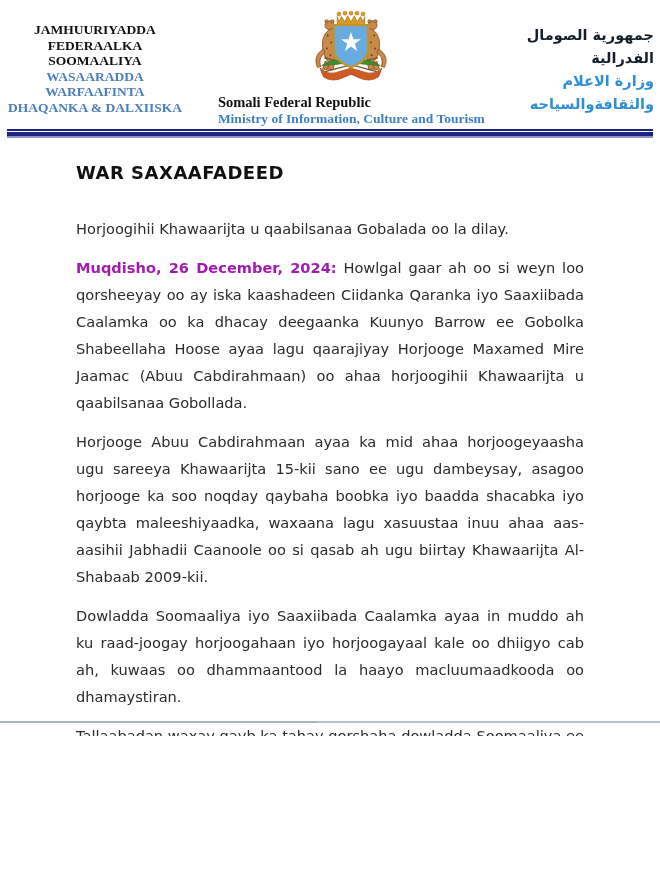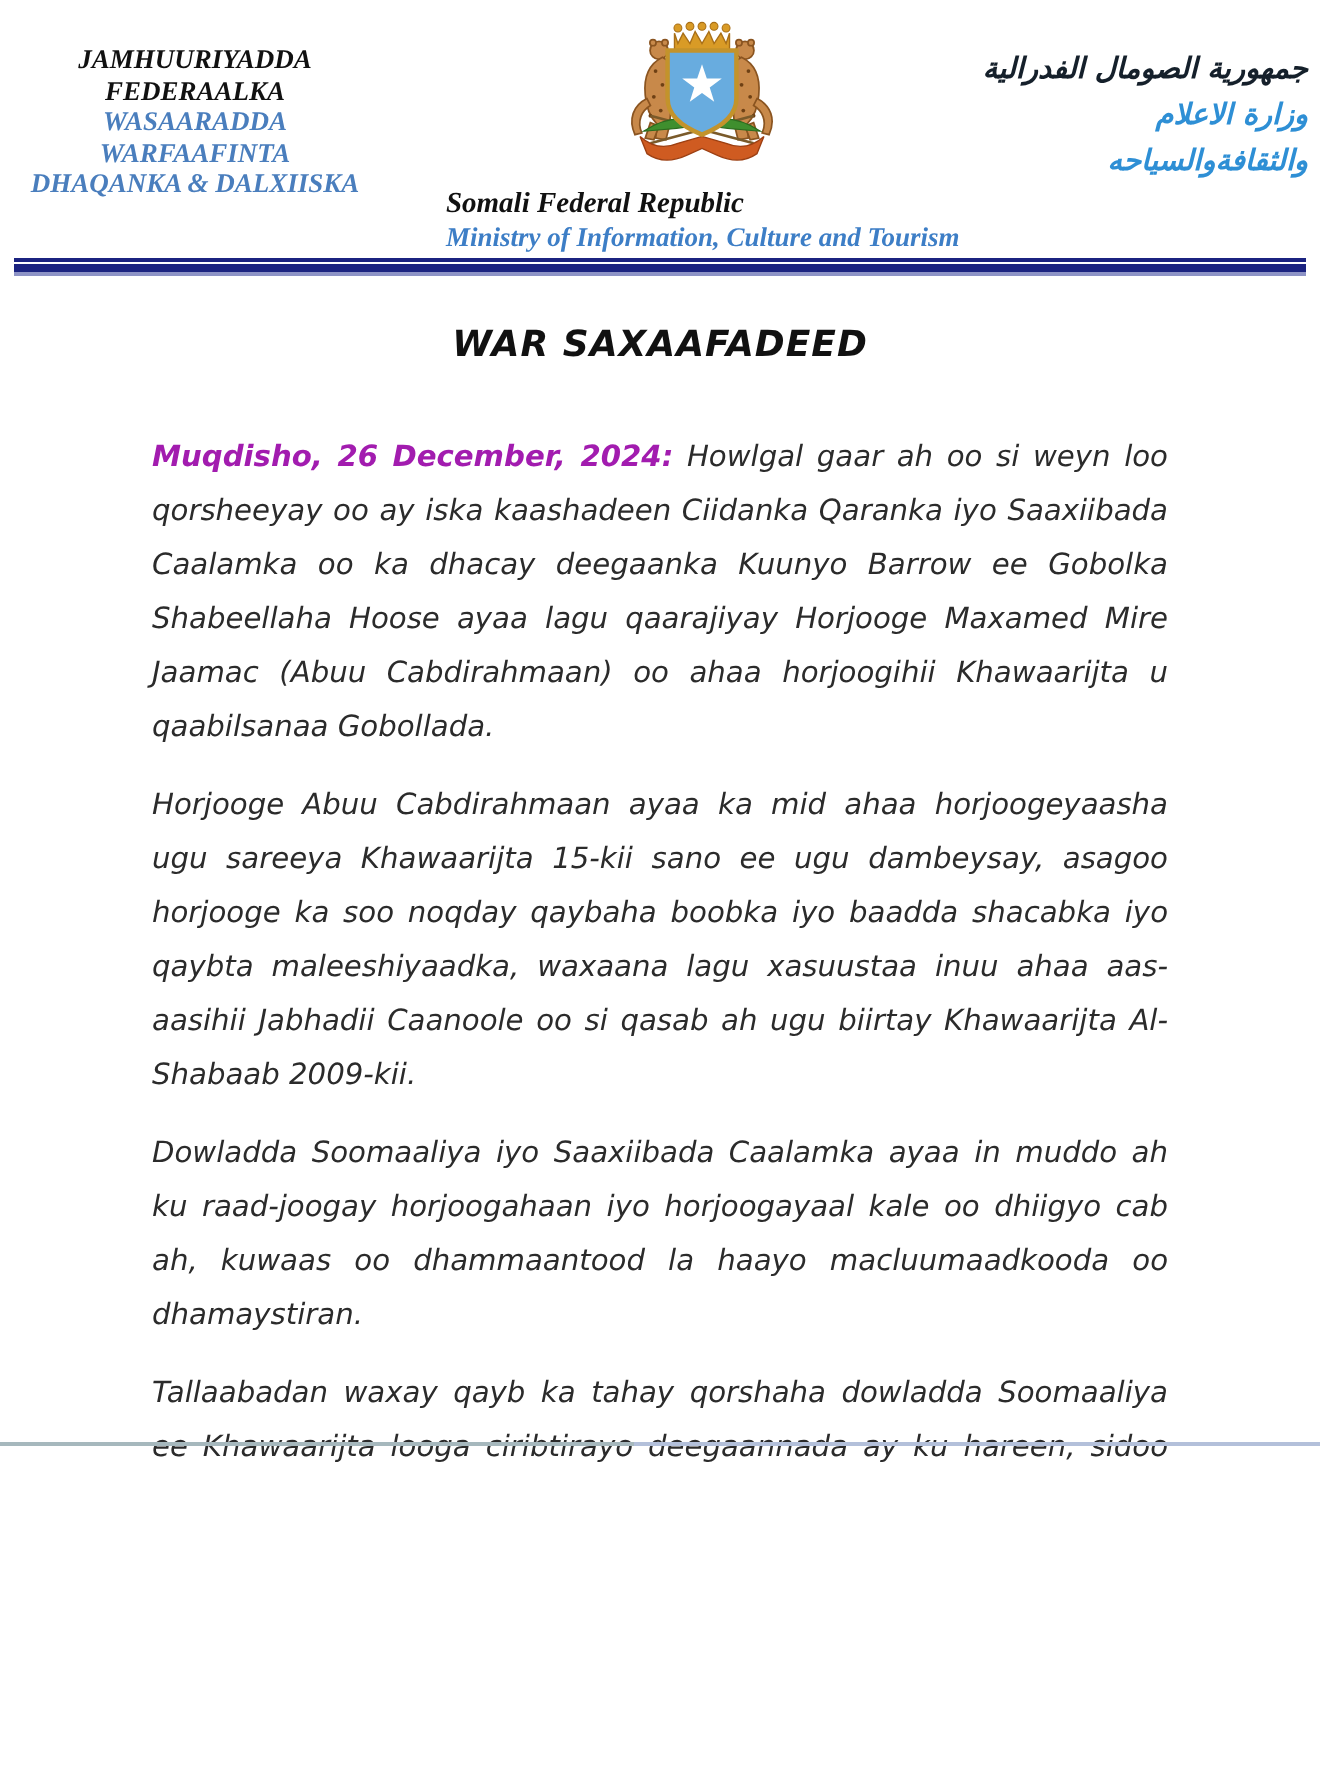--- a/index.html
+++ b/index.html
@@ -12,21 +12,20 @@
   }
   *{margin:0;padding:0;box-sizing:border-box;}
   html,body{background:#ffffff;}
   body{font-family:"DejaVu Sans","Liberation Sans",sans-serif;}
   .page{
     position:relative;
     width:660px;height:736px;
     margin:0 auto;
     background:#ffffff;
     overflow:hidden;
-    font-style:italic;
   }
   
   .letterhead{
     display:flex;
     align-items:flex-start;
     padding:8px 6px 0 6px;
   }
   .lh-left{
     width:250px;
     padding-top:14px;
@@ -75,21 +74,20 @@
   .rule .thin{height:1.5px;background:var(--navy-rule);}
   .rule .gap{height:1.5px;background:#ffffff;}
   .rule .thick{height:4px;background:var(--navy-rule);}
   .rule .shadow{height:2px;background:#8d93c6;}
   
   .doc{
     padding:24px 76px 0 76px;
     color:var(--text);
   }
   .doc-title{
-    text-align:center;
     font-size:18px;
     font-weight:bold;
     letter-spacing:0.5px;
     color:#111111;
     margin-bottom:32px;
   }
   .para{
     font-size:14.6px;
     line-height:27px;
     text-align:justify;
@@ -112,20 +110,21 @@
   }
 </style>
 </head>
 <body>
 
 <div class="page">
 
   <header class="letterhead">
     <div class="lh-left">
       <div>JAMHUURIYADDA FEDERAALKA</div>
+      <div>SOOMAALIYA</div>
       <div class="blue">WASAARADDA WARFAAFINTA</div>
       <div class="blue">DHAQANKA &amp; DALXIISKA</div>
     </div>
 
     <div class="lh-center">
       <svg class="emblem" width="104" height="86" viewBox="0 0 120 100" aria-hidden="true">
 
         <g>
           <circle cx="46" cy="7" r="2.3" fill="#d99b26" stroke="#a86f18" stroke-width="0.6"></circle>
           <circle cx="53" cy="6" r="2.3" fill="#d99b26" stroke="#a86f18" stroke-width="0.6"></circle>
@@ -200,20 +199,21 @@
   <div class="rule">
     <div class="thin"></div>
     <div class="gap"></div>
     <div class="thick"></div>
     <div class="shadow"></div>
   </div>
 
   <main class="doc">
     <h1 class="doc-title">WAR SAXAAFADEED</h1>
     <div id="paragraphs">
+        <p class="para">Horjoogihii Khawaarijta u qaabilsanaa Gobalada oo la dilay.</p>
         <p class="para"><strong>Muqdisho, 26 December, 2024:</strong> Howlgal gaar ah oo si weyn loo qorsheeyay oo ay iska kaashadeen Ciidanka Qaranka iyo Saaxiibada Caalamka oo ka dhacay deegaanka Kuunyo Barrow ee Gobolka Shabeellaha Hoose ayaa lagu qaarajiyay Horjooge Maxamed Mire Jaamac (Abuu Cabdirahmaan) oo ahaa horjoogihii Khawaarijta u qaabilsanaa Gobollada.</p>
         <p class="para">Horjooge Abuu Cabdirahmaan ayaa ka mid ahaa horjoogeyaasha ugu sareeya Khawaarijta 15-kii sano ee ugu dambeysay, asagoo horjooge ka soo noqday qaybaha boobka iyo baadda shacabka iyo qaybta maleeshiyaadka, waxaana lagu xasuustaa inuu ahaa aas-aasihii Jabhadii Caanoole oo si qasab ah ugu biirtay Khawaarijta Al-Shabaab 2009-kii.</p>
         <p class="para">Dowladda Soomaaliya iyo Saaxiibada Caalamka ayaa in muddo ah ku raad-joogay horjoogahaan iyo horjoogayaal kale oo dhiigyo cab ah, kuwaas oo dhammaantood la haayo macluumaadkooda oo dhamaystiran.</p>
         <p class="para">Tallaabadan waxay qayb ka tahay qorshaha dowladda Soomaaliya ee Khawaarijta looga ciribtirayo deegaannada ay ku hareen, sidoo kalana looga dulqaadayo ciqaabta iyo dhibaatada ay ku hayaan bulshada Soomaaliyeed.</p>
       </div>
     <div class="end-marker">-Dhammaad-</div>
   </main>
 
   <div class="bottom-line"></div>
 </div>

